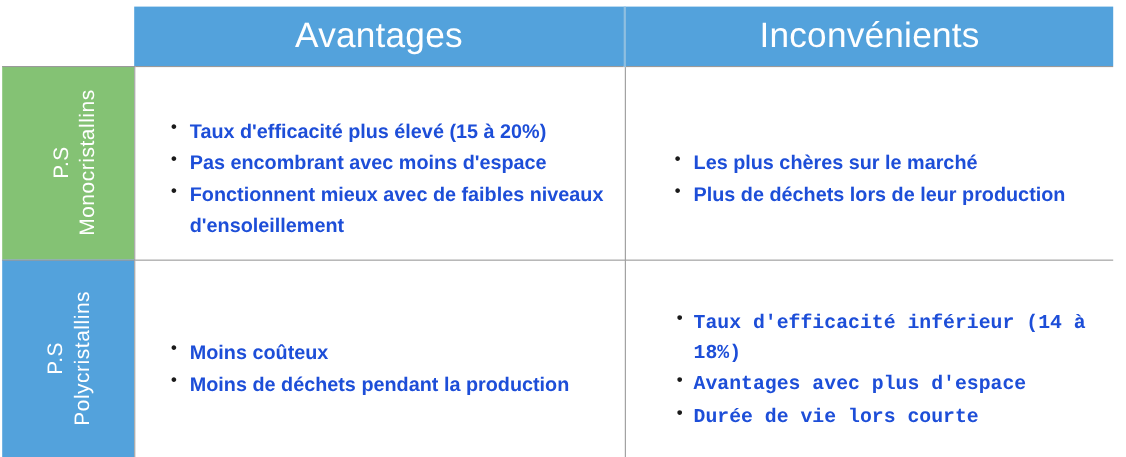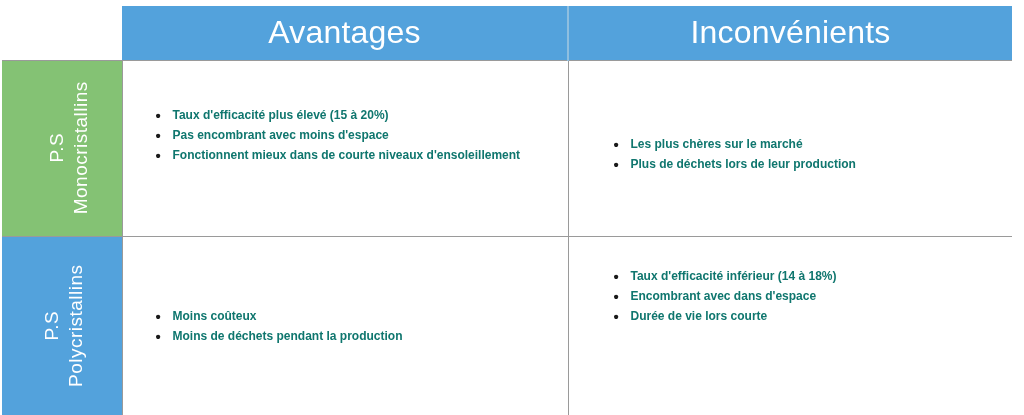--- a/index.html
+++ b/index.html
@@ -88,42 +88,42 @@
   }
   .content-cell.last { border-right: none; }
 
   .bullets {
     margin: 0;
     padding: 0;
     list-style: none;
   }
   .bullets li {
     position: relative;
-    color: #0f766e;
-    font-size: 12px;
+    color: #1d4ed8;
+    font-size: 18px;
     font-weight: bold;
     line-height: 1.52;
     padding-left: 17px;
     margin-bottom: 2px;
   }
   .bullets li::before {
     content: "\2022";
     position: absolute;
     left: 0;
     top: -1px;
     font-size: 15px;
     line-height: 1.52;
     color: #1a1a1a;
   }
 
   
   .pad-r1-adv { padding: 45px 14px 0 33px; }
   .pad-r1-inc { padding: 46px 14px 0 45px; margin-top: 28px; }
   .pad-r2-adv { padding: 70px 14px 0 33px; }
-  .pad-r2-inc { padding: 30px 14px 0 45px; }
+  .pad-r2-inc { padding: 44px 14px 0 45px; font-family: Liberation Mono, monospace; }
 </style>
 </head>
 <body>
 
 <table class="comparison-table">
   <colgroup>
     <col class="c-label">
     <col class="c-adv">
     <col class="c-inc">
   </colgroup>
@@ -140,21 +140,21 @@
       <td class="label-cell mono">
         <span class="vert-label">
           <span class="ps-line">P.S</span>
           <span class="ps-line">Monocristallins</span>
         </span>
       </td>
       <td class="content-cell">
         <ul class="bullets pad-r1-adv">
           <li>Taux d'efficacité plus élevé (15 à 20%)</li>
           <li>Pas encombrant avec moins d'espace</li>
-          <li>Fonctionnent mieux dans de courte niveaux d'ensoleillement</li>
+          <li>Fonctionnent mieux avec de faibles niveaux d'ensoleillement</li>
         </ul>
       </td>
       <td class="content-cell last">
         <ul class="bullets pad-r1-inc">
           <li>Les plus chères sur le marché</li>
           <li>Plus de déchets  lors de leur production</li>
         </ul>
       </td>
     </tr>
 
@@ -167,20 +167,20 @@
       </td>
       <td class="content-cell">
         <ul class="bullets pad-r2-adv">
           <li>Moins coûteux</li>
           <li>Moins de déchets pendant la production</li>
         </ul>
       </td>
       <td class="content-cell last">
         <ul class="bullets pad-r2-inc">
           <li>Taux d'efficacité inférieur (14 à 18%)</li>
-          <li>Encombrant avec dans d'espace</li>
+          <li>Avantages avec plus d'espace</li>
           <li>Durée de vie lors courte</li>
         </ul>
       </td>
     </tr>
 
   </tbody>
 </table>
 
 </body></html>

